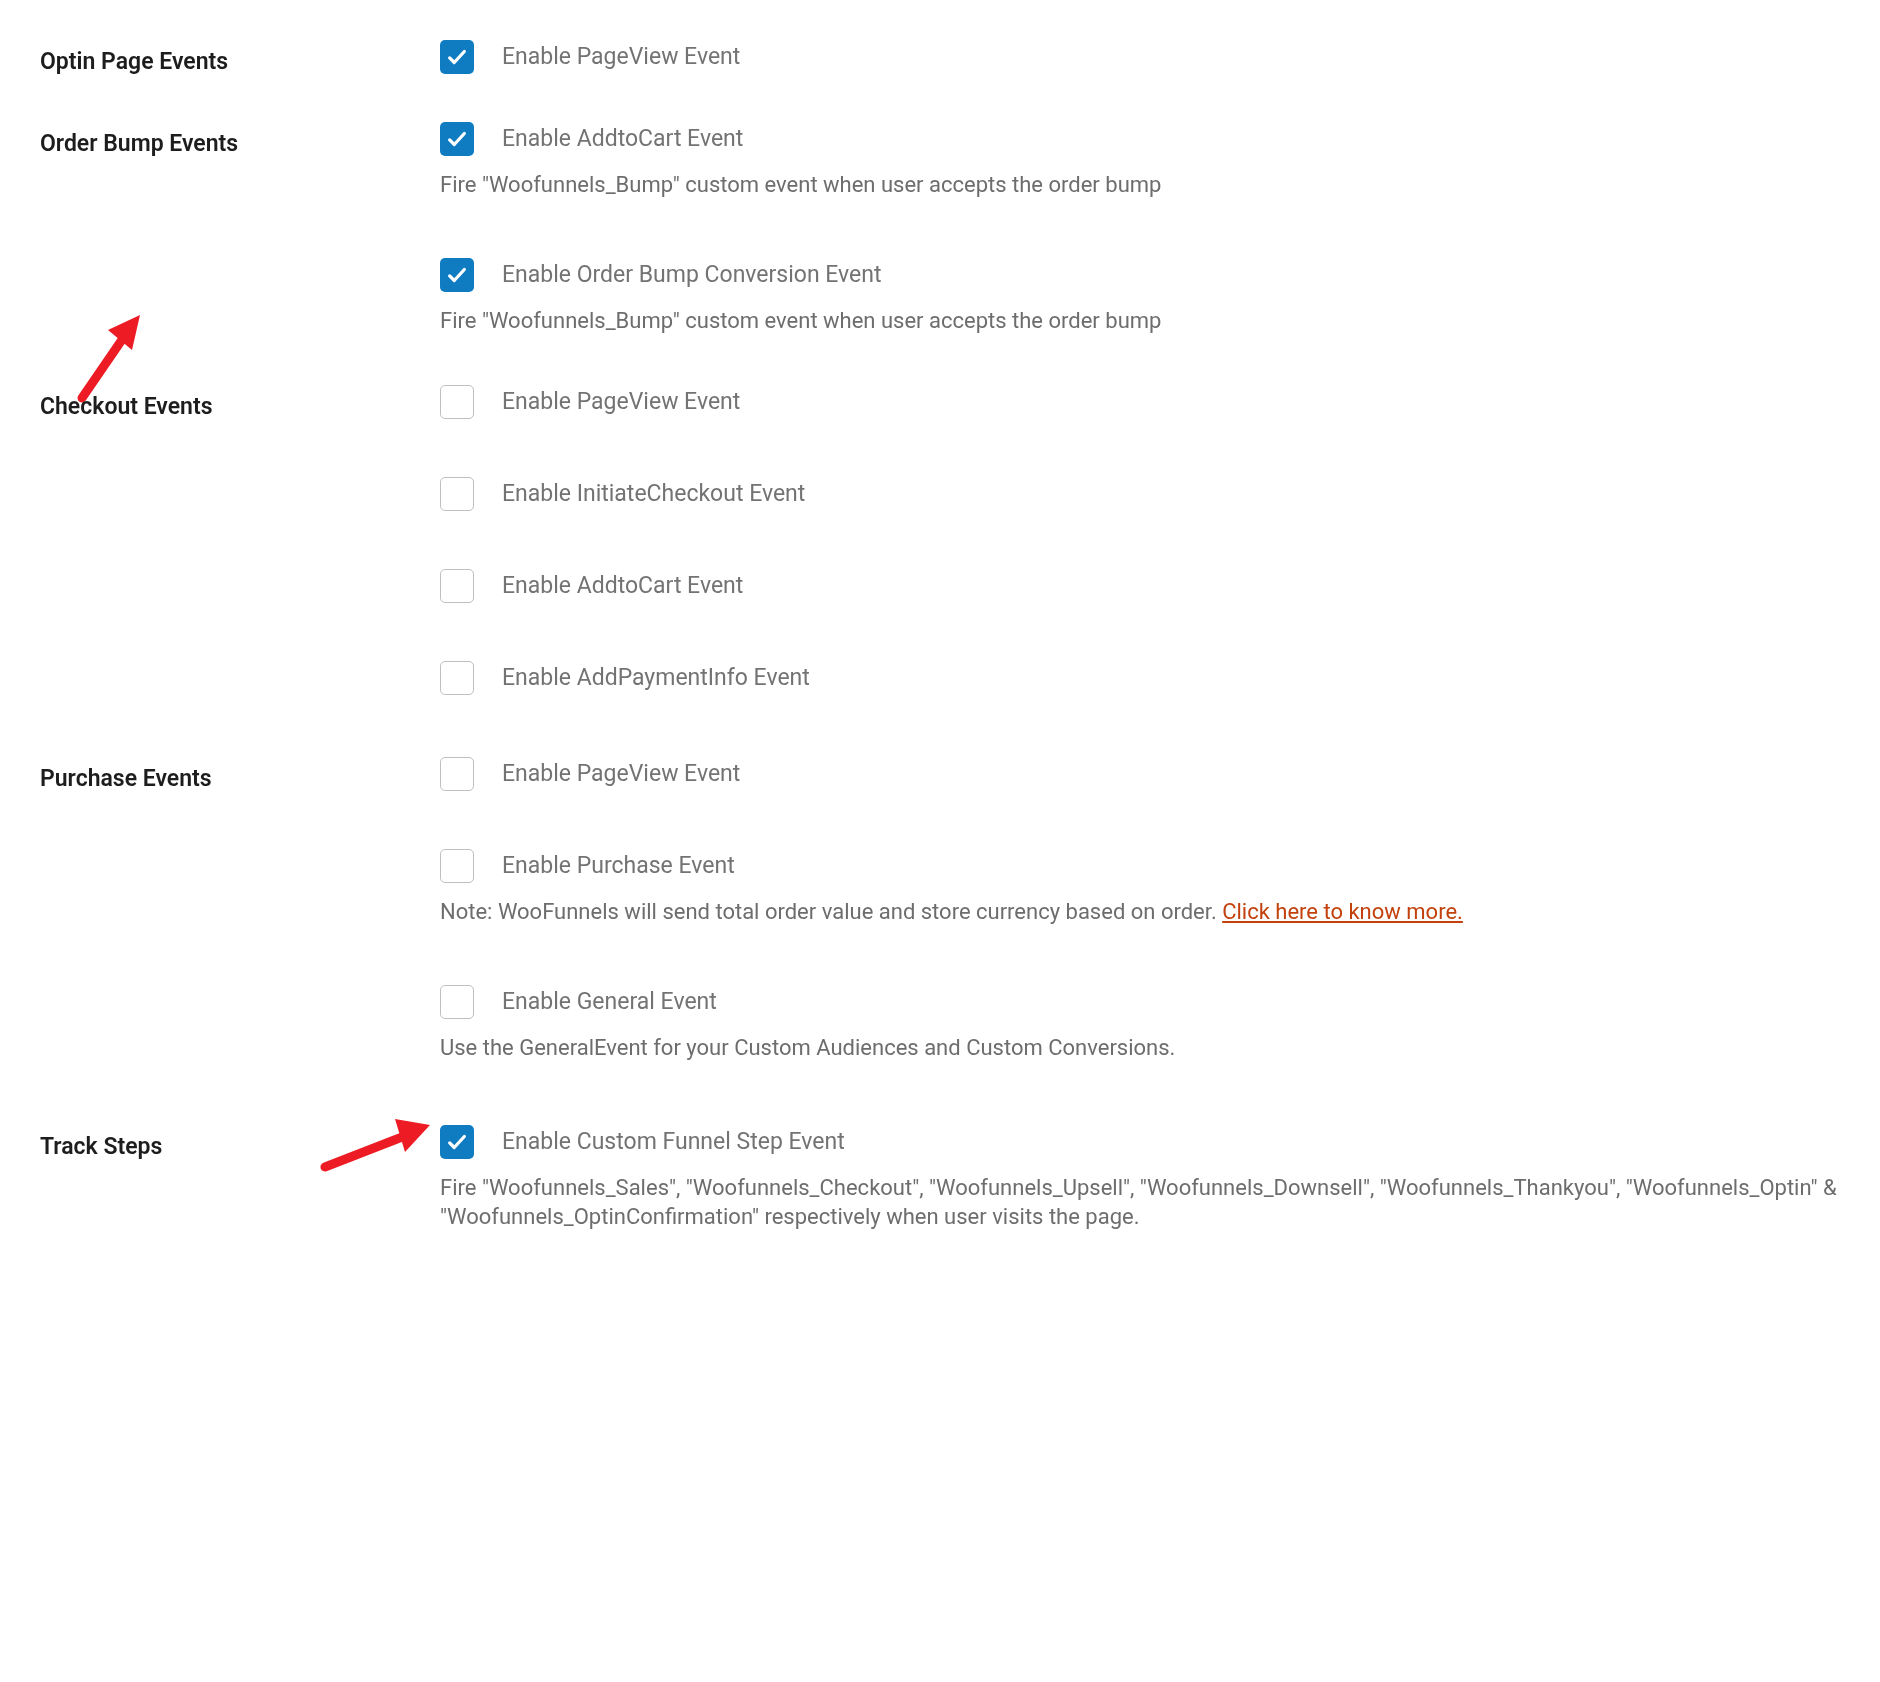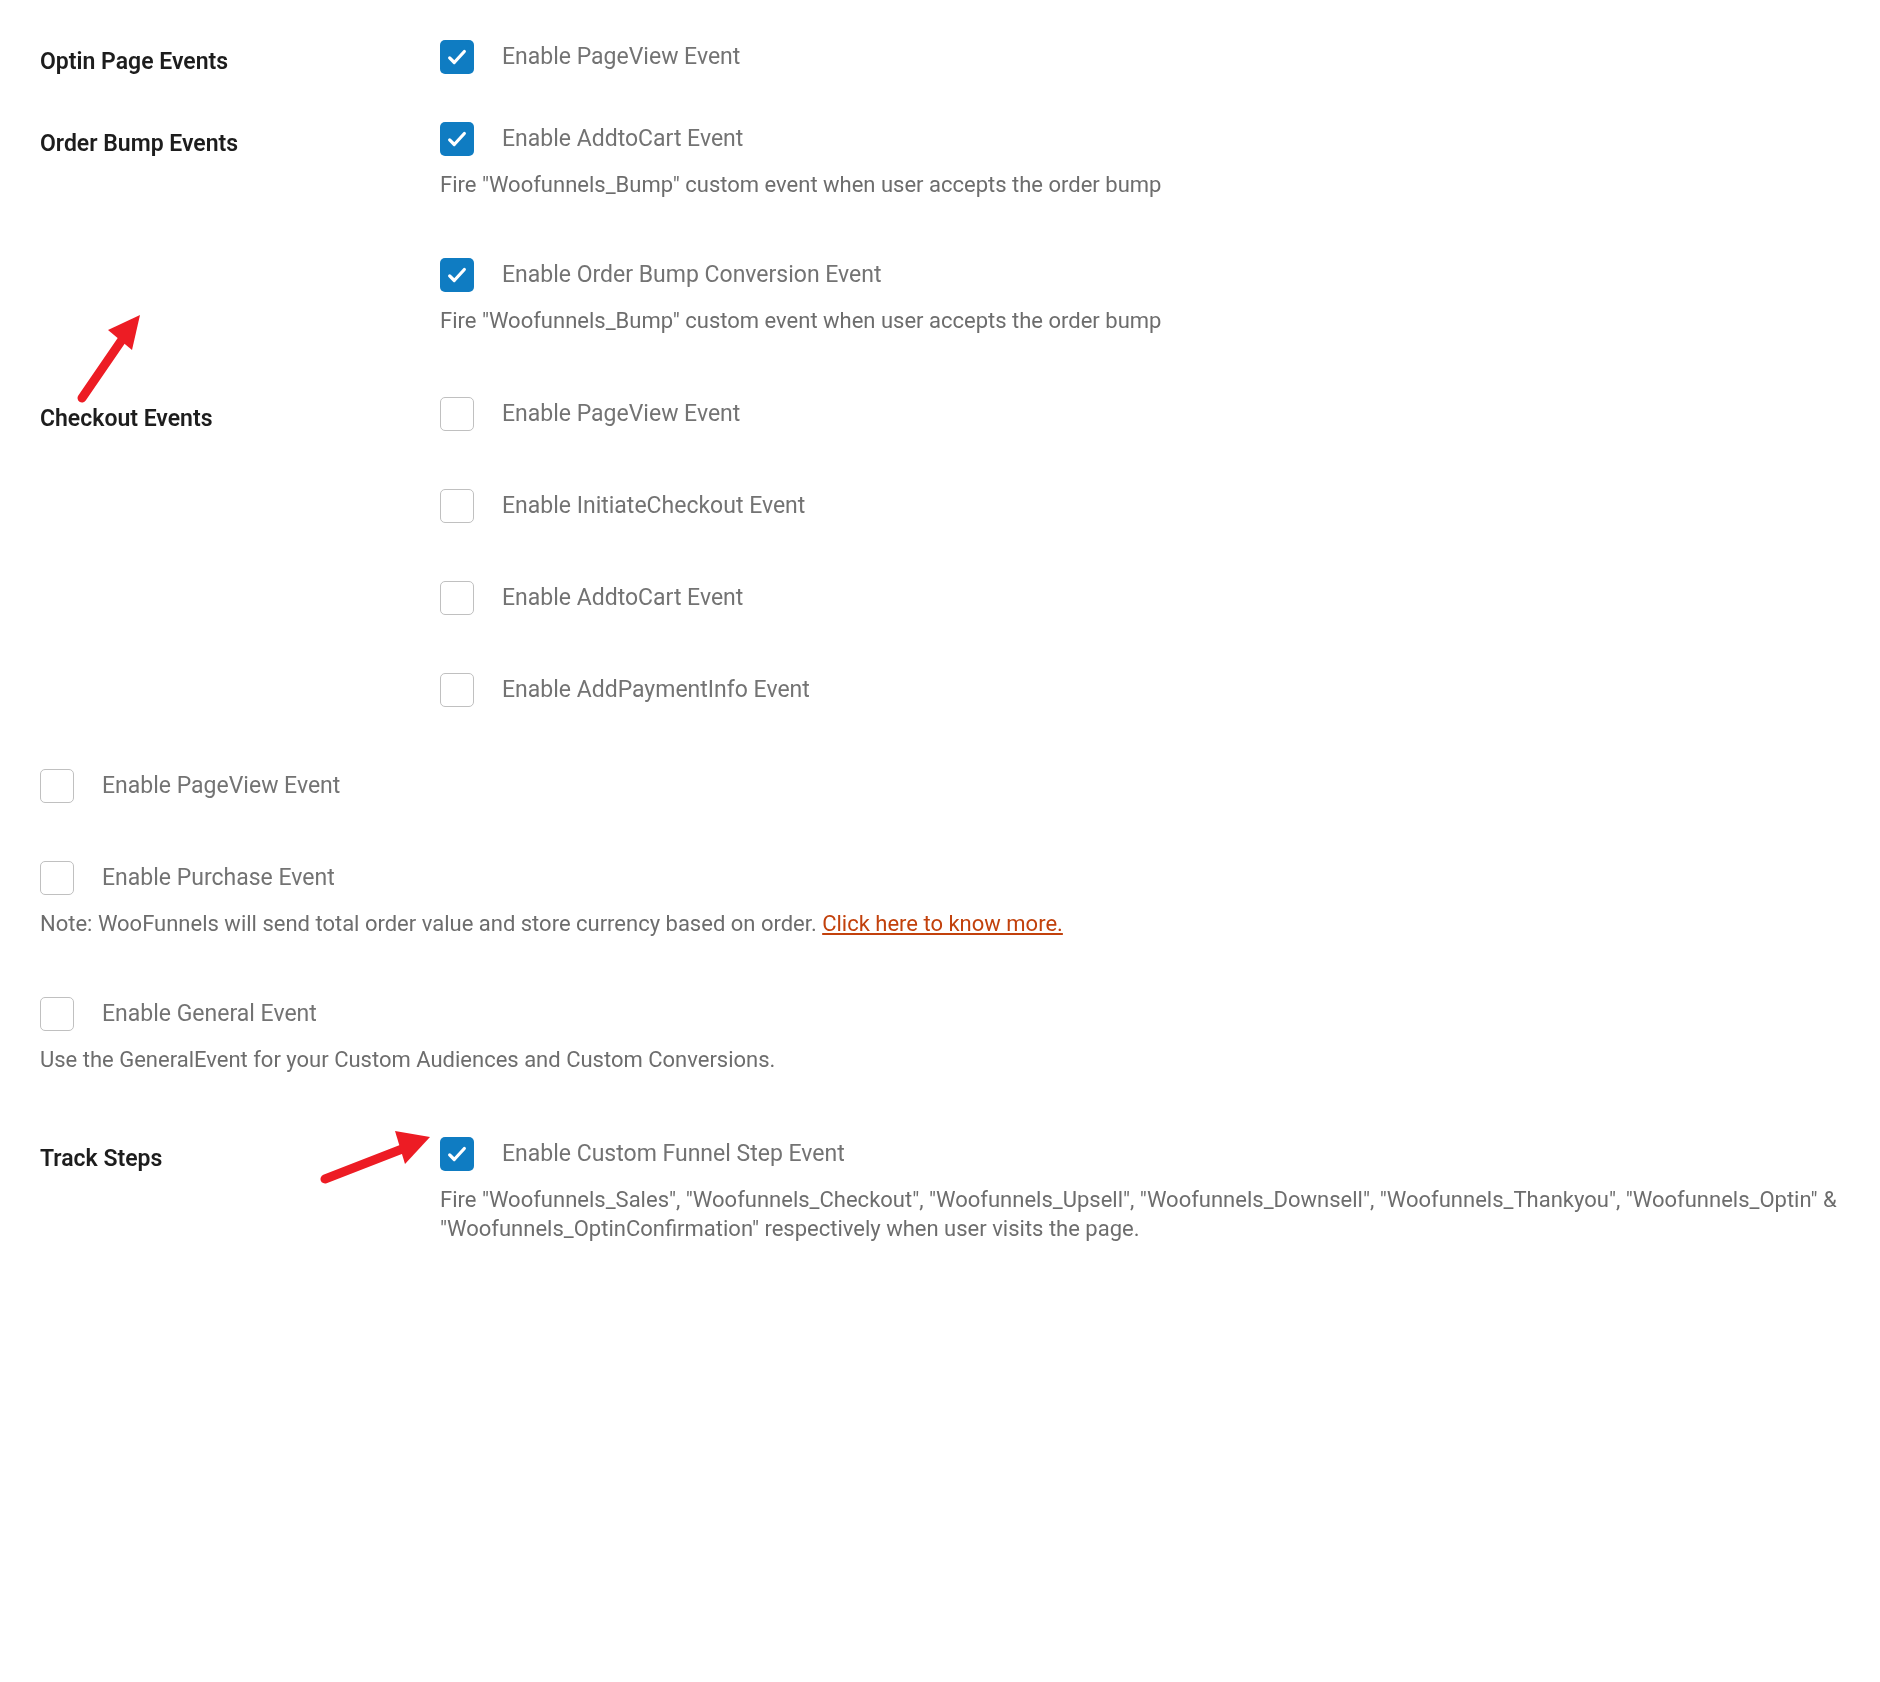--- a/index.html
+++ b/index.html
@@ -113,21 +113,21 @@
         <div class="field-row">
           <div class="checkbox checked">
             <svg width="22" height="22" viewBox="0 0 24 24" fill="none" stroke="#fff" stroke-width="3.5" stroke-linecap="round" stroke-linejoin="round">
                 <polyline points="4 13 9 18 20 6"></polyline>
               </svg>
           </div>
           <span class="field-label">Enable AddtoCart Event</span>
         </div>
         <div class="desc">Fire "Woofunnels_Bump" custom event when user accepts the order bump</div>
       </div>
-      <div class="field" style="margin-bottom:42px;">
+      <div class="field" style="margin-bottom:30px;">
         <div class="field-row">
           <div class="checkbox checked">
             <svg width="22" height="22" viewBox="0 0 24 24" fill="none" stroke="#fff" stroke-width="3.5" stroke-linecap="round" stroke-linejoin="round">
                 <polyline points="4 13 9 18 20 6"></polyline>
               </svg>
           </div>
           <span class="field-label">Enable Order Bump Conversion Event</span>
         </div>
         <div class="desc">Fire "Woofunnels_Bump" custom event when user accepts the order bump</div>
       </div>
@@ -171,20 +171,21 @@
           <div class="checkbox">
             
           </div>
           <span class="field-label">Enable AddPaymentInfo Event</span>
         </div>
       </div>
     </div>
   </div>
 
   <div class="section">
+    <div class="label-col">Purchase Events</div>
     <div class="fields-col">
       <div class="field">
         <div class="field-row">
           <div class="checkbox">
             
           </div>
           <span class="field-label">Enable PageView Event</span>
         </div>
       </div>
       <div class="field">

